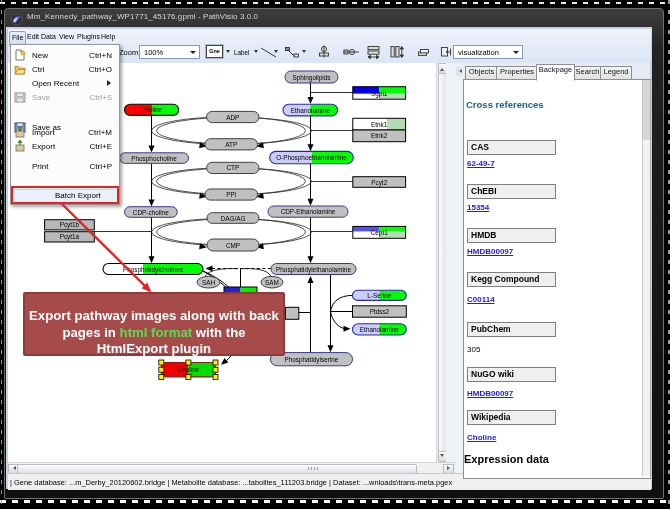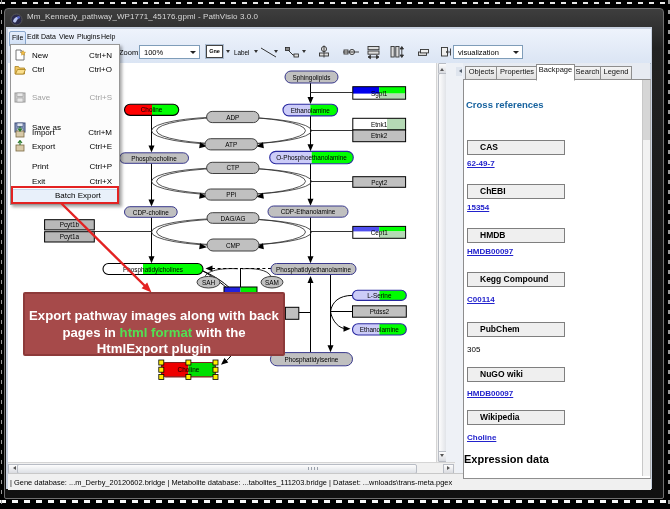--- a/index.html
+++ b/index.html
@@ -18,21 +18,21 @@
 .combo{position:absolute;background:#fff;border:1px solid #7f9db9;font-size:7.5px;color:#000;}
 .combo .arr{position:absolute;right:1px;top:1px;bottom:1px;width:9px;}
 .combo .arr:after{content:"";position:absolute;left:1px;top:4px;border:3px solid transparent;border-top:3.5px solid #222;}
 
 #canvas{position:absolute;left:8px;top:63px;width:428px;height:399px;background:#fff;}
 
 .sb{background:#f0f0f0;}
 
 #panel{position:absolute;left:463px;top:63px;width:187px;height:414px;background:#fff;}
 .tab{position:absolute;top:3px;height:12px;background:linear-gradient(#f4f4f4,#e2e2e2);border:1px solid #8e8e8e;font-size:7.5px;color:#111;text-align:center;}
-.bpbox{position:absolute;left:4px;width:84px;height:13px;background:#efefef;border:1px solid #7f7f7f;font-size:8.5px;font-weight:bold;color:#000;padding-left:12px;line-height:13px;}
+.bpbox{position:absolute;left:4px;width:84px;height:13px;background:#efefef;border:1px solid #7f7f7f;font-size:8.5px;font-weight:bold;color:#000;padding-left:3px;line-height:13px;}
 .bplink{position:absolute;left:4px;font-size:8px;color:#2222cc;text-decoration:underline;font-weight:bold;}
 
 #status{position:absolute;left:8px;top:473px;width:643px;height:16px;background:#f0f0f0;border-top:1px solid #c8c8c8;}
 
 #fmenu{position:absolute;left:10px;top:44px;width:108px;height:159px;background:#fcfcfc;border:1px solid #979797;box-shadow:2px 2px 3px rgba(0,0,0,0.35);}
 .fm{position:absolute;left:0;width:100%;height:14px;font-size:8px;color:#000;}
 .fm .lab{position:absolute;left:21px;top:2px;}
 .fm .sc{position:absolute;right:7px;top:2px;}
 .fm.dis{color:#9f9f9f;}
 
@@ -391,20 +391,24 @@
       </svg>
     </div>
   <div class="fm" style="top:18px;">
       <span class="lab">Ctrl</span>
       <span class="sc">Ctrl+O</span>
     <svg class="abs" style="left:3px;top:1px;" width="12" height="11">
         <path d="M1,2.5 h3.5 l1,1.5 h5 v6 h-9.5 z" fill="#f0c560" stroke="#a8821e" stroke-width="0.8"></path>
         <path d="M1.5,10 l2,-4.5 h8 l-2,4.5 z" fill="#fadf8e" stroke="#a8821e" stroke-width="0.8"></path>
       </svg>
     </div>
+  <div class="fm" style="top:32px;">
+      <span class="lab">Open Recent</span>
+    <span class="abs" style="right:5px;top:3px;width:0;height:0;border:3.2px solid transparent;border-left:4.5px solid #222;"></span>
+    </div>
   <div class="fm dis" style="top:46px;">
       <span class="lab">Save</span>
       <span class="sc">Ctrl+S</span>
     <svg class="abs" style="left:3px;top:1px;" width="12" height="11">
         <rect x="1" y="1" width="10" height="9" fill="#cfcfcf" stroke="#9a9a9a"></rect>
         <rect x="3" y="1" width="6" height="3.4" fill="#e8e8e8" stroke="#9a9a9a" stroke-width="0.6"></rect>
         <rect x="3" y="6" width="6" height="4" fill="#e8e8e8" stroke="#9a9a9a" stroke-width="0.6"></rect>
       </svg>
     </div>
   <div class="fm" style="top:76px;text-align:right;">
@@ -428,24 +432,20 @@
       <span class="sc">Ctrl+P</span>
     </div>
   <div class="fm" style="top:95px;">
       <span class="lab">Export</span>
       <span class="sc">Ctrl+E</span>
     <svg class="abs" style="left:3px;top:0px;" width="12" height="12">
         <rect x="2" y="5" width="8" height="6" fill="#d8c9a8" stroke="#7a6a42" stroke-width="0.8"></rect>
         <path d="M6,5 v-3.5 m-2,1.5 l2,-2.5 2,2.5" stroke="#2a7a2a" stroke-width="1.2" fill="none"></path>
       </svg>
     </div>
-  <div class="fm" style="top:130px;">
-      <span class="lab">Exit</span>
-      <span class="sc">Ctrl+X</span>
-    </div>
   <div class="fm" style="top:144px;height:13px;background:#e8f0fa;border-top:1px solid #c6d8ee;border-bottom:1px solid #c6d8ee;">
       <span class="lab" style="top:1px;margin-left:23px;">Batch Export</span>
     </div>
 </div>
 <div id="annot">
   <div class="abs" style="left:11px;top:186px;width:104px;height:14px;border:2px solid #e32222;"></div>
   <svg class="abs" style="left:0;top:0;pointer-events:none;" width="670" height="509" viewBox="0 0 670 509">
     <line x1="61" y1="203" x2="147" y2="288" stroke="#e32222" stroke-width="2.4"></line>
     <path d="M0,0 L-10,-4 L-10,4 Z" fill="#e32222" transform="translate(151.5,292.5) rotate(44.7)"></path>
   </svg>

